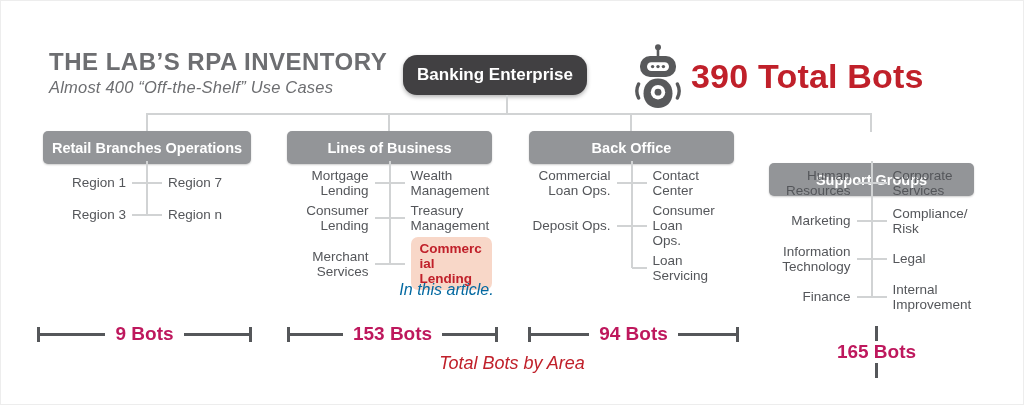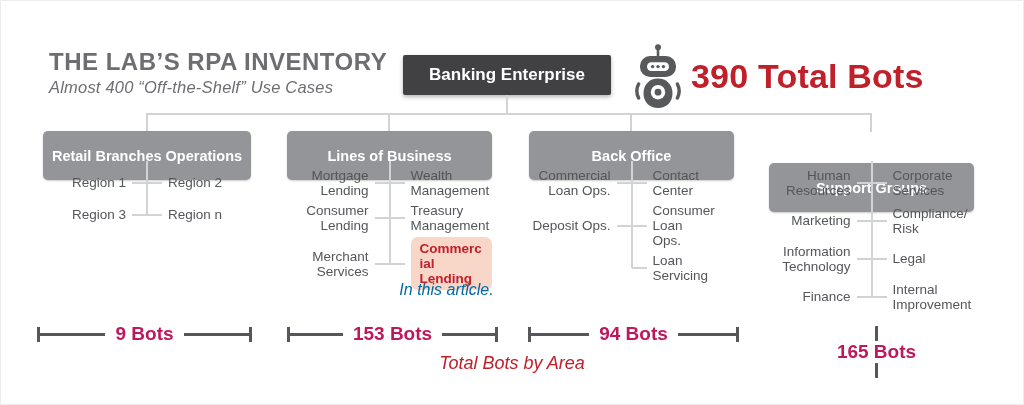--- a/index.html
+++ b/index.html
@@ -6,34 +6,34 @@
   .page{
     position:relative;width:1024px;height:405px;box-sizing:border-box;
     background:#fff;border:1px solid #ededed;overflow:hidden;
     font-family:"Liberation Sans",sans-serif;
   }
   
   .title-block{position:absolute;left:48px;top:48px;width:360px;}
   .main-title{font-size:24px;font-weight:bold;color:#6d6e71;letter-spacing:.5px;line-height:1.05;}
   .subtitle{font-size:16.5px;font-style:italic;color:#6d6e71;margin-top:4px;letter-spacing:.2px;}
   .root-box{
-    position:absolute;left:402px;top:54px;width:208px;height:40px;
-    background:#414042;border-radius:2px;display:flex;align-items:center;justify-content:center;
+    position:absolute;left:402px;top:54px;width:184px;height:40px;
+    background:#414042;border-radius:14px;display:flex;align-items:center;justify-content:center;
     color:#fff;font-weight:bold;font-size:17px;box-shadow:0 2px 4px rgba(0,0,0,.3);
   }
   .robot{position:absolute;left:633px;top:43px;}
   .total-bots{
     position:absolute;left:690px;top:54px;height:42px;display:flex;align-items:center;
     color:#c0202a;font-weight:bold;font-size:34px;white-space:nowrap;letter-spacing:.2px;
   }
   
   .cline{position:absolute;background:#d1d3d4;}
   
   .col-header{
-    position:absolute;top:130px;height:49px;background:#939598;border-radius:5px;
+    position:absolute;top:130px;height:33px;background:#939598;border-radius:5px;
     display:flex;align-items:center;justify-content:center;color:#fff;font-weight:bold;
     font-size:14.5px;box-shadow:0 1px 2px rgba(0,0,0,.2);white-space:nowrap;
   }
   
   .col-items{position:absolute;top:166px;}
   .row{display:flex;align-items:center;min-height:32px;}
   .col-1 .row{margin-bottom:3px;}
   .col-2 .row{margin-bottom:4px;}
   .col-3 .row{margin-bottom:6px;}
   .cell{width:50%;display:flex;align-items:center;gap:6px;}
@@ -111,21 +111,21 @@
   <div class="col-header" style="left:768px;width:205px;margin-top:32px;">Support Groups</div>
 
   <div class="col-items col-0" style="left:42px;width:208px;">
       <div class="row">
         <div class="cell left">
           <span class="label">Region 1</span>
           <div class="tick"></div>
         </div>
         <div class="cell right">
           <div class="tick"></div>
-          <span class="label">Region 2</span>
+          <span class="label">Region 7</span>
         </div>
       </div>
       <div class="row">
         <div class="cell left">
           <span class="label">Region 3</span>
           <div class="tick"></div>
         </div>
         <div class="cell right">
           <div class="tick"></div>
           <span class="label">Region n</span>

